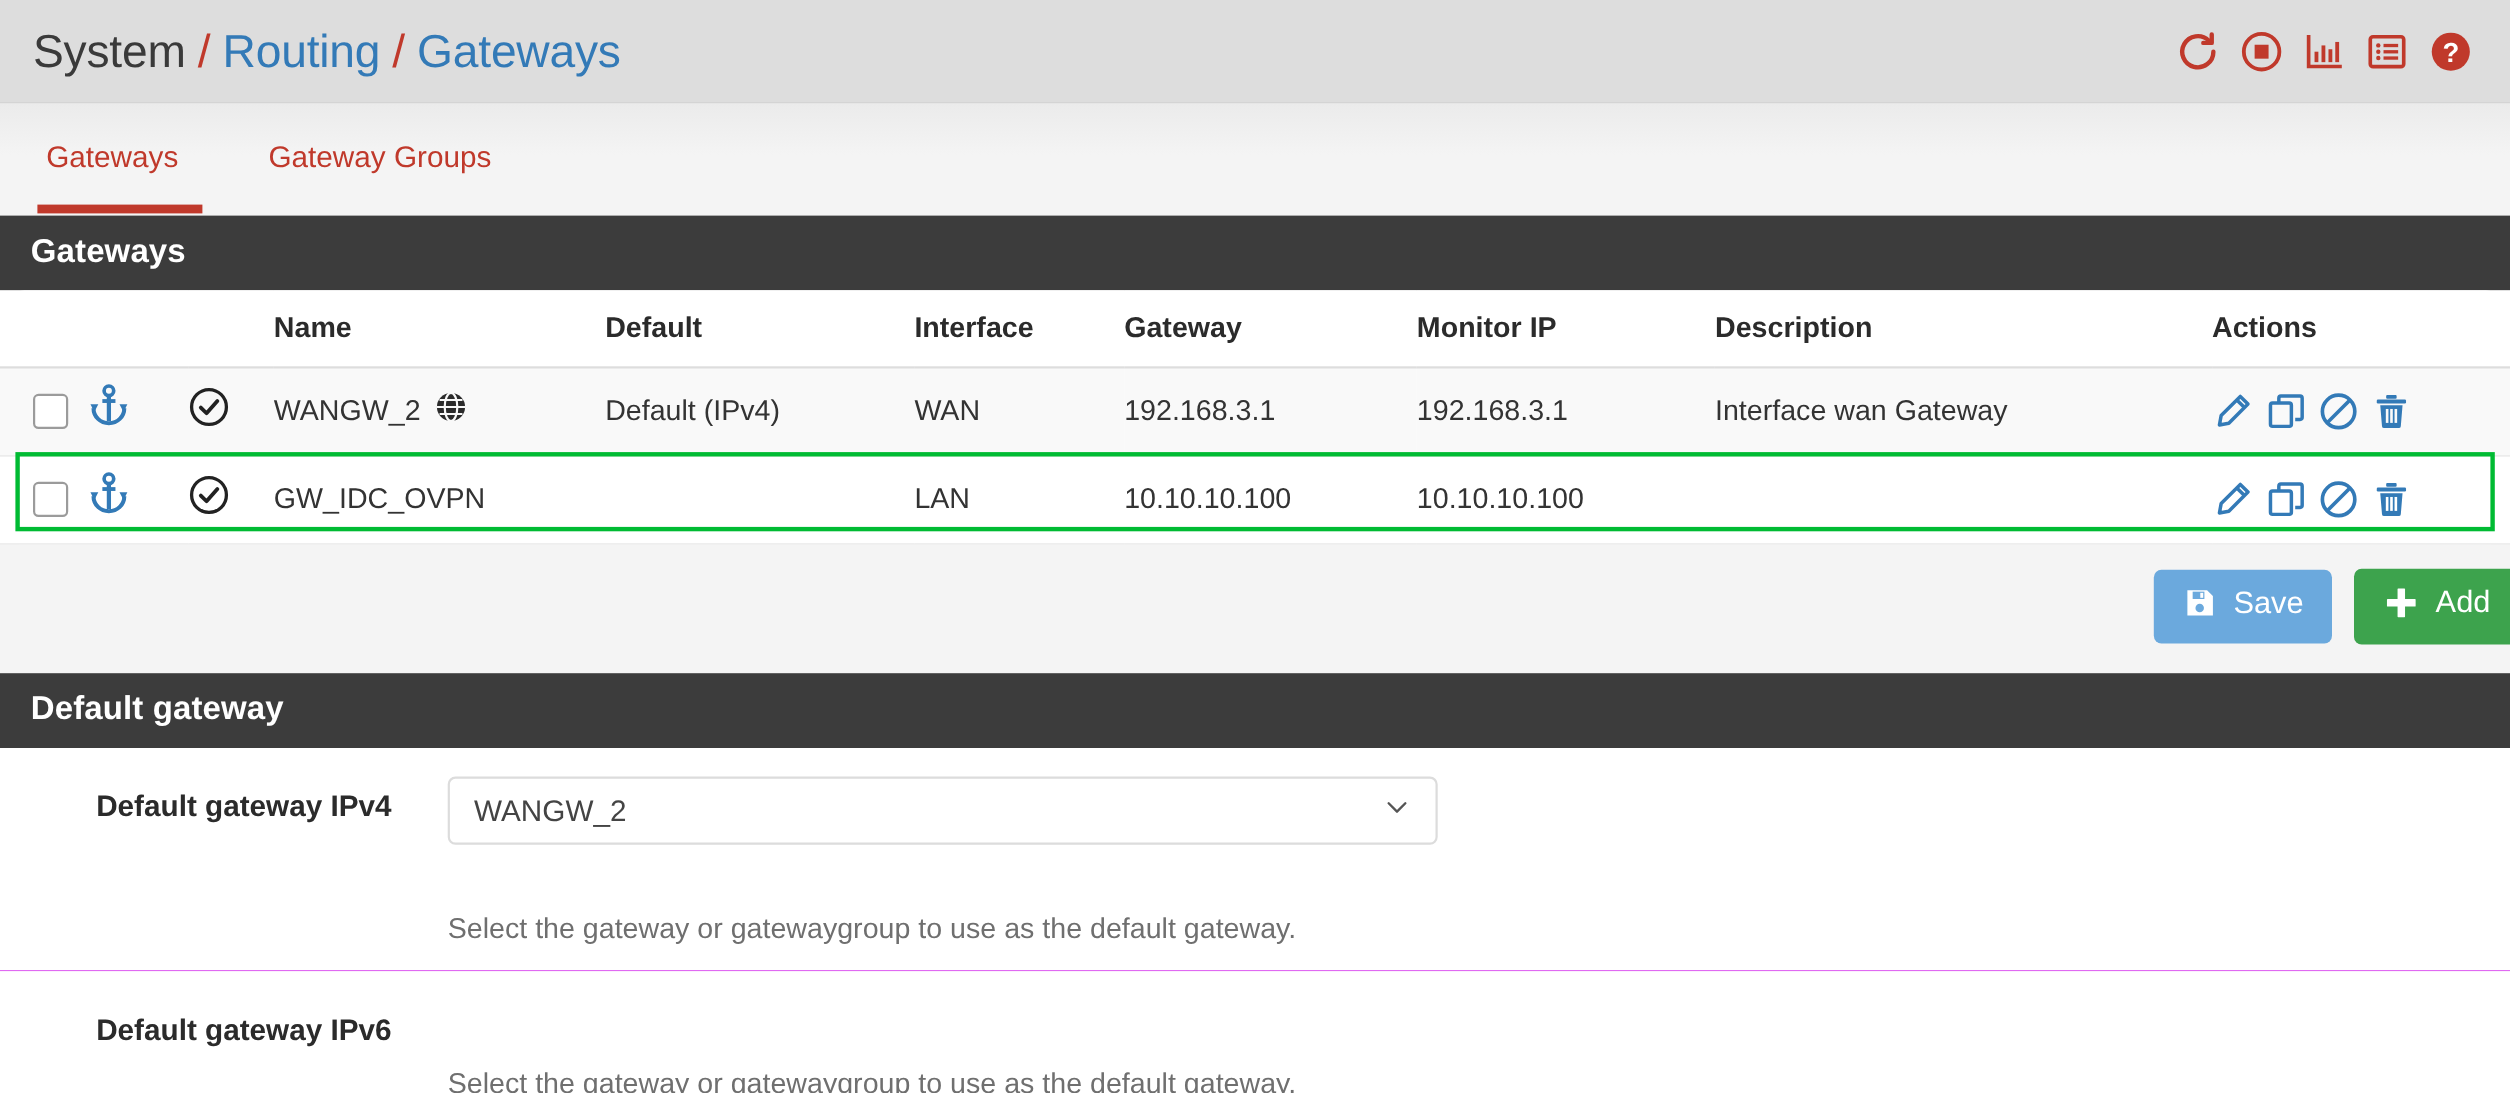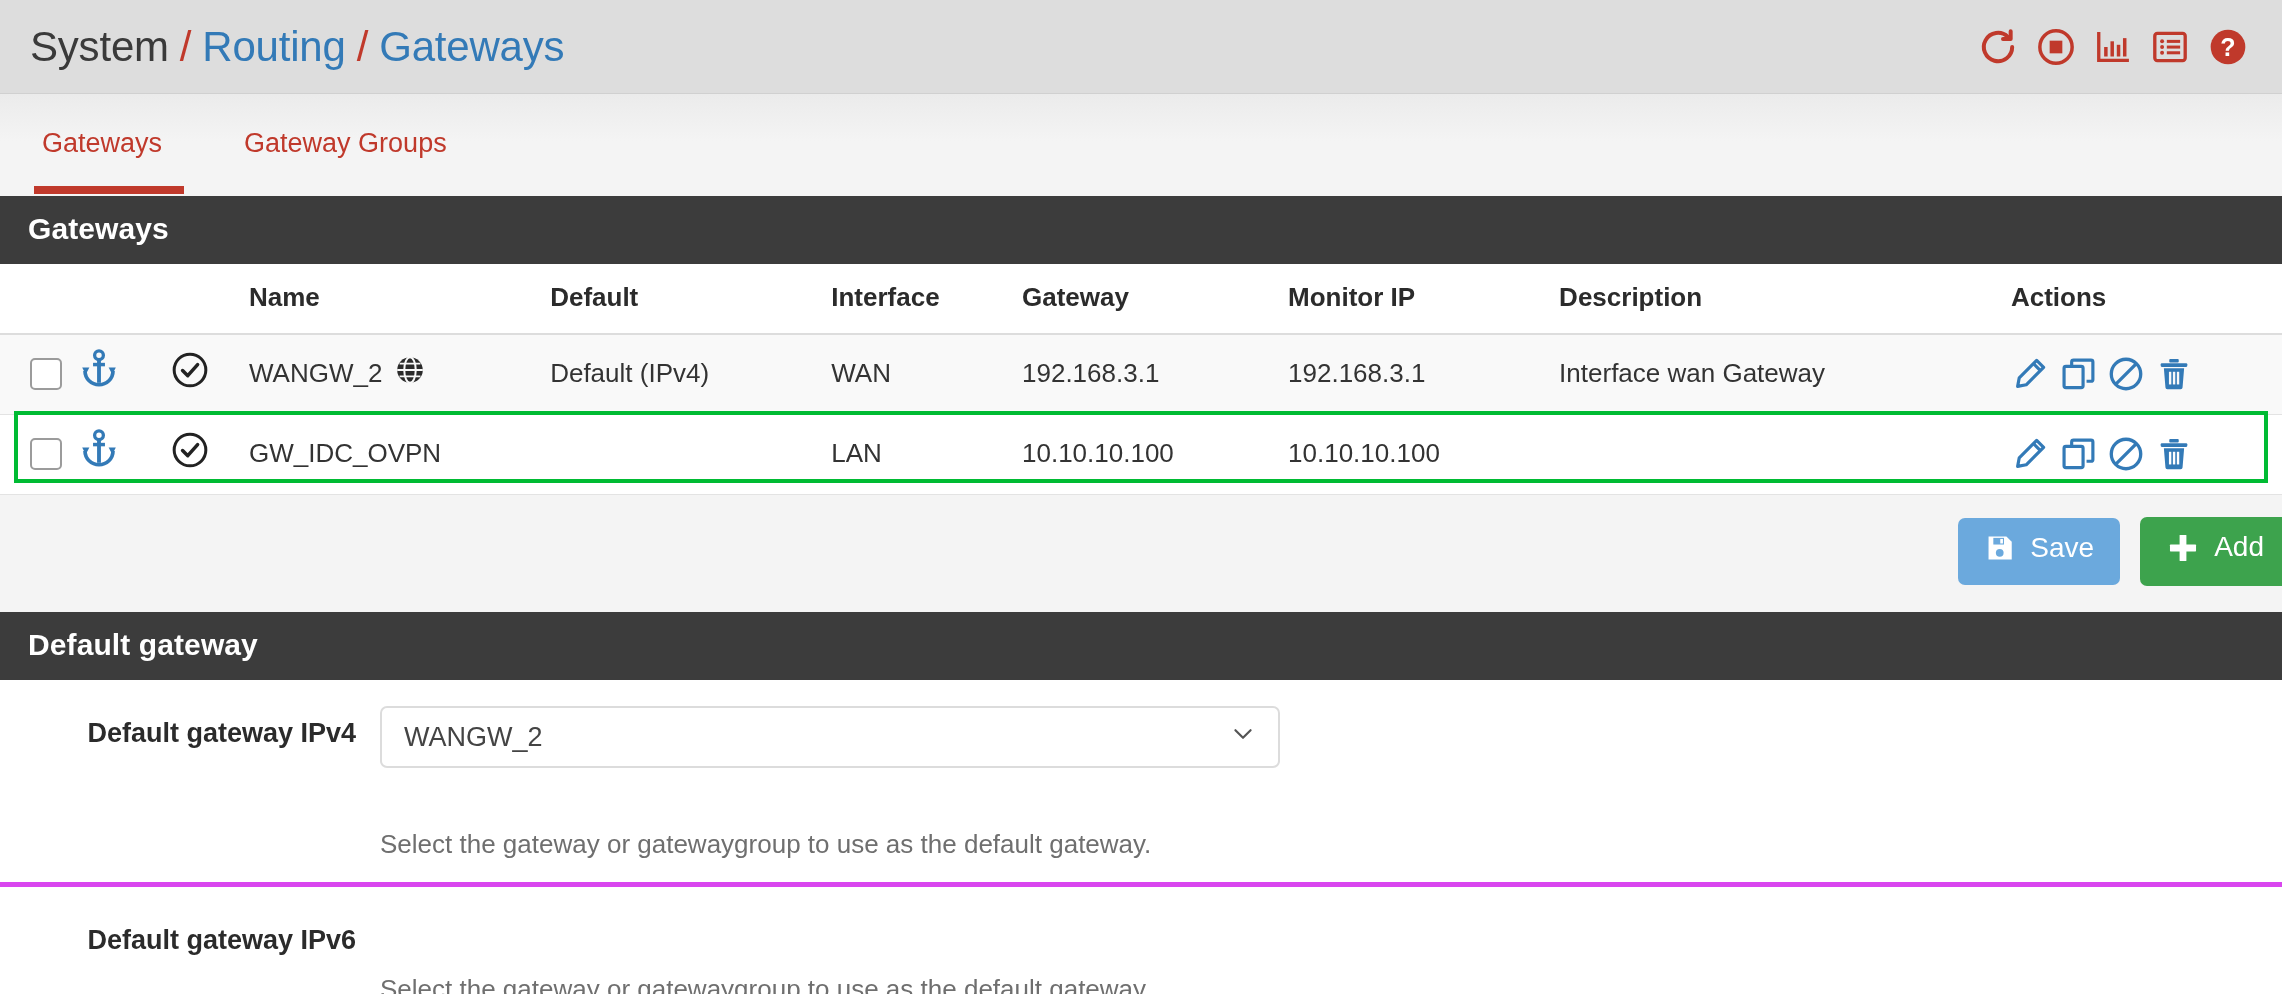--- a/index.html
+++ b/index.html
@@ -156,22 +156,23 @@
     font-family: "Liberation Sans", sans-serif;
   }
   .btn-save { background: #6ba9dd; }
   .btn-add  { background: #3da34d; margin-right: -34px; padding-right: 52px; }
 
   
   .form-row {
     display: flex;
     align-items: flex-start;
     background: #fff;
-    border-bottom: 5px solid #d946ef;
+    border-bottom: 1px solid #d946ef;
     padding: 26px 0 22px 0;
+    gap: 27px;
   }
   .form-label {
     width: 380px;
     text-align: right;
     font-size: 27px;
     font-weight: 700;
     color: #2b2b2b;
     padding-top: 12px;
     padding-right: 24px;
     flex: none;

